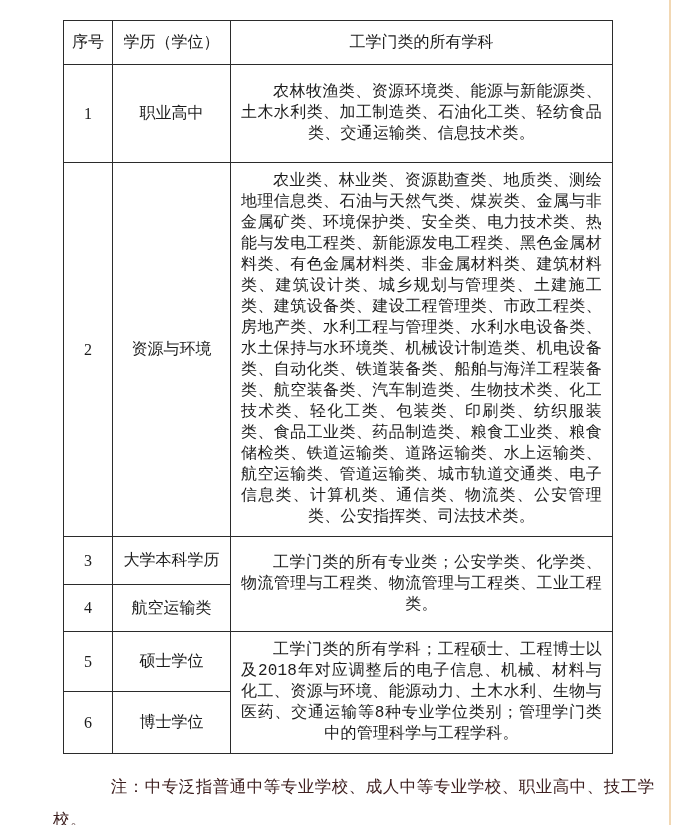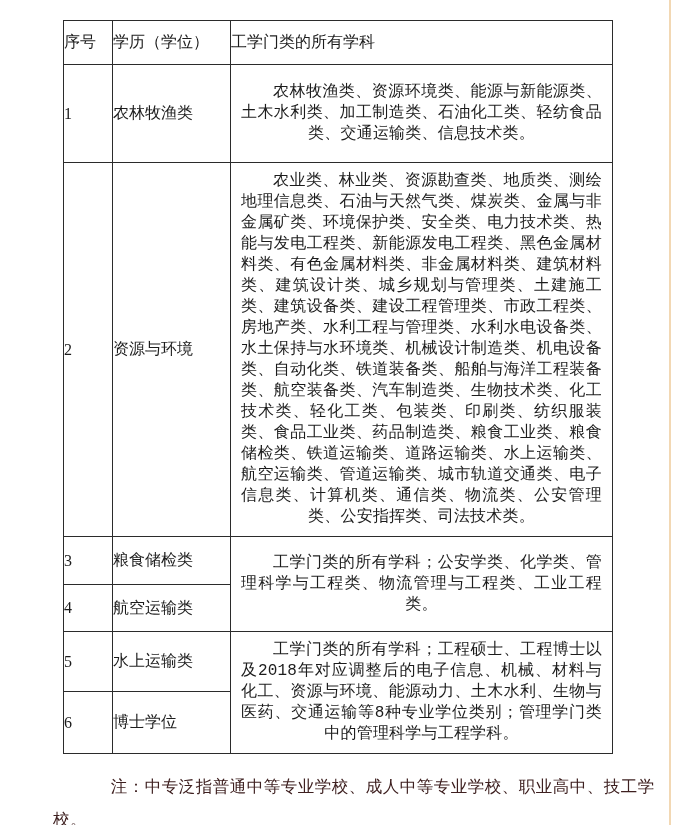--- a/index.html
+++ b/index.html
@@ -42,21 +42,21 @@
   col.c2 { width: 118px; }
   col.c3 { width: 382px; }
   tr.hdr    { height: 44px; }
   tr.row1   { height: 98px; }
   tr.row2   { height: 368px; }
   tr.row3   { height: 48px; }
   tr.row4   { height: 47px; }
   tr.row5   { height: 59px; }
   tr.row6   { height: 60px; }
   .cell-center {
-    text-align: left;
+    text-align: center;
     vertical-align: middle;
   }
   td.majors {
     vertical-align: middle;
   }
   td.majors p {
     margin: 8px;
     padding: 0 2px;
     text-align: justify;
     text-align-last: center;
@@ -92,46 +92,46 @@
     <thead>
       <tr class="hdr">
         <th class="cell-center">序号</th>
         <th class="cell-center">学历（学位）</th>
         <th class="cell-center">工学门类的所有学科</th>
       </tr>
     </thead>
     <tbody>
       <tr class="row1">
         <td class="cell-center">1</td>
-        <td class="cell-center">农林牧渔类</td>
+        <td class="cell-center">职业高中</td>
         <td class="majors">
           <p>农林牧渔类、资源环境类、能源与新能源类、土木水利类、加工制造类、石油化工类、轻纺食品类、交通运输类、信息技术类。</p>
         </td>
       </tr>
       <tr class="row2">
         <td class="cell-center">2</td>
         <td class="cell-center">资源与环境</td>
         <td class="majors">
           <p>农业类、林业类、资源勘查类、地质类、测绘地理信息类、石油与天然气类、煤炭类、金属与非金属矿类、环境保护类、安全类、电力技术类、热能与发电工程类、新能源发电工程类、黑色金属材料类、有色金属材料类、非金属材料类、建筑材料类、建筑设计类、城乡规划与管理类、土建施工类、建筑设备类、建设工程管理类、市政工程类、房地产类、水利工程与管理类、水利水电设备类、水土保持与水环境类、机械设计制造类、机电设备类、自动化类、铁道装备类、船舶与海洋工程装备类、航空装备类、汽车制造类、生物技术类、化工技术类、轻化工类、包装类、印刷类、纺织服装类、食品工业类、药品制造类、粮食工业类、粮食储检类、铁道运输类、道路运输类、水上运输类、航空运输类、管道运输类、城市轨道交通类、电子信息类、计算机类、通信类、物流类、公安管理类、公安指挥类、司法技术类。</p>
         </td>
       </tr>
       <tr class="row3">
         <td class="cell-center">3</td>
-        <td class="cell-center">粮食储检类</td>
+        <td class="cell-center">大学本科学历</td>
         <td class="majors" rowspan="2">
-          <p>工学门类的所有学科；公安学类、化学类、管理科学与工程类、物流管理与工程类、工业工程类。</p>
+          <p>工学门类的所有专业类；公安学类、化学类、物流管理与工程类、物流管理与工程类、工业工程类。</p>
         </td>
       </tr>
       <tr class="row4">
         <td class="cell-center">4</td>
         <td class="cell-center">航空运输类</td>
       </tr>
       <tr class="row5">
         <td class="cell-center">5</td>
-        <td class="cell-center">水上运输类</td>
+        <td class="cell-center">硕士学位</td>
         <td class="majors" rowspan="2">
           <p>工学门类的所有学科；工程硕士、工程博士以及2018年对应调整后的电子信息、机械、材料与化工、资源与环境、能源动力、土木水利、生物与医药、交通运输等8种专业学位类别；管理学门类中的管理科学与工程学科。</p>
         </td>
       </tr>
       <tr class="row6">
         <td class="cell-center">6</td>
         <td class="cell-center">博士学位</td>
       </tr>
     </tbody>
   </table>

